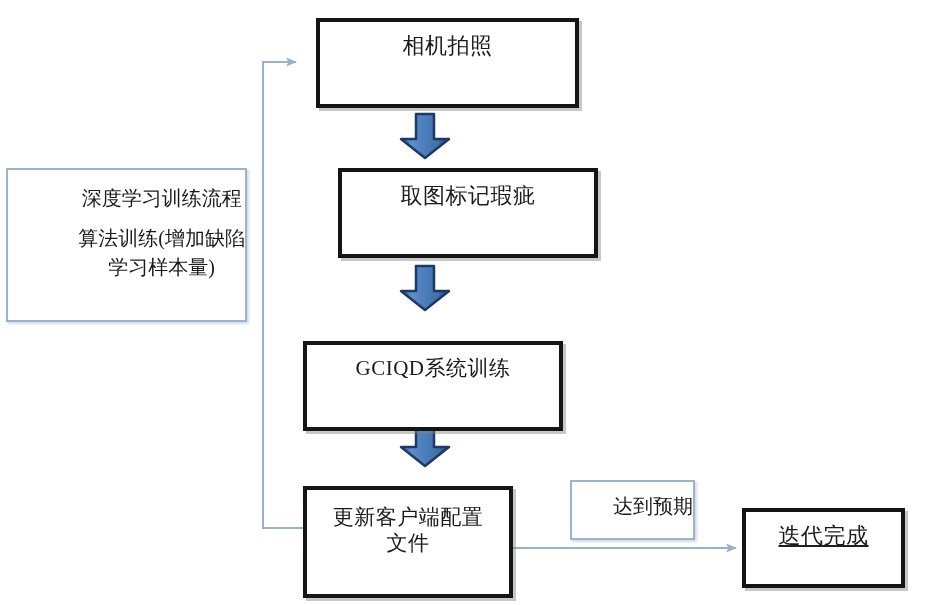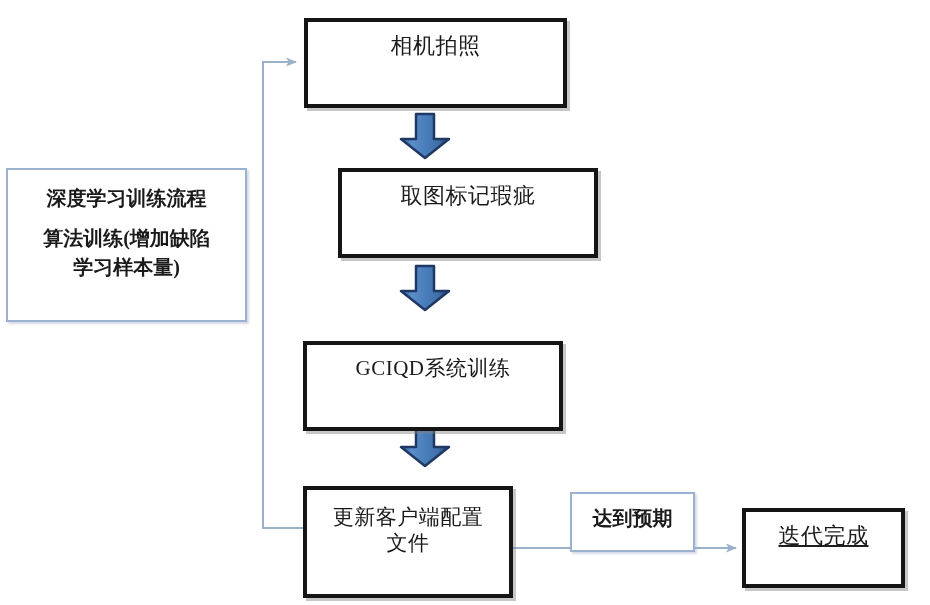--- a/index.html
+++ b/index.html
@@ -44,40 +44,39 @@
   .node.mid-text .label { margin-top: 14px; font-family: Liberation Serif, serif; }
 
   
   .thinbox {
     position: absolute;
     box-sizing: border-box;
     background: #ffffff;
     border: 2px solid #9bb2d0;
     box-shadow: 2px 2px 2px rgba(150,165,190,0.40);
     display: flex;
-    justify-content: center;
-    font-weight: bold;
+    justify-content: flex-end;
   }
   .thinbox .label {
     display: block;
     text-align: center;
     line-height: 1.5;
     color: #1a1a1a;
     white-space: pre-line;
   }
 
   
-  #node-camera      { left: 304px; top: 18px;  width: 263px; height: 90px;  }
+  #node-camera      { left: 316px; top: 18px;  width: 263px; height: 90px;  }
   #node-mark        { left: 303px; top: 168px; width: 260px; height: 90px; margin-left: 35px;  }
   #node-train       { left: 303px; top: 320px; width: 260px; height: 90px; margin-top: 21px;  }
   #node-update      { left: 303px; top: 486px; width: 210px; height: 112px; }
   #node-done        { left: 742px; top: 508px; width: 163px; height: 80px; text-decoration: underline;  }
 
   #box-info         { left: 6px;   top: 168px; width: 241px; height: 154px; }
-  #box-expect       { left: 570px; top: 492px; width: 125px; height: 60px;  }
+  #box-expect       { left: 570px; top: 480px; width: 125px; height: 60px;  }
 
   .fs-22 { font-size: 22px; }
   .fs-21 { font-size: 21px; }
 
   #box-info .label {
     margin-top: 14px;
     font-size: 20px;
     line-height: 1.42;
   }
   #box-info .label .gap { display: block; height: 12px; }

